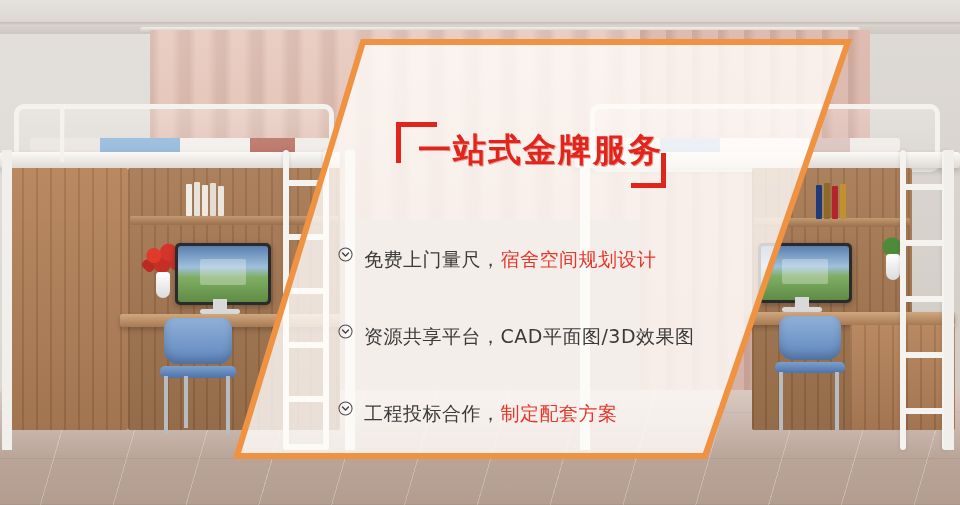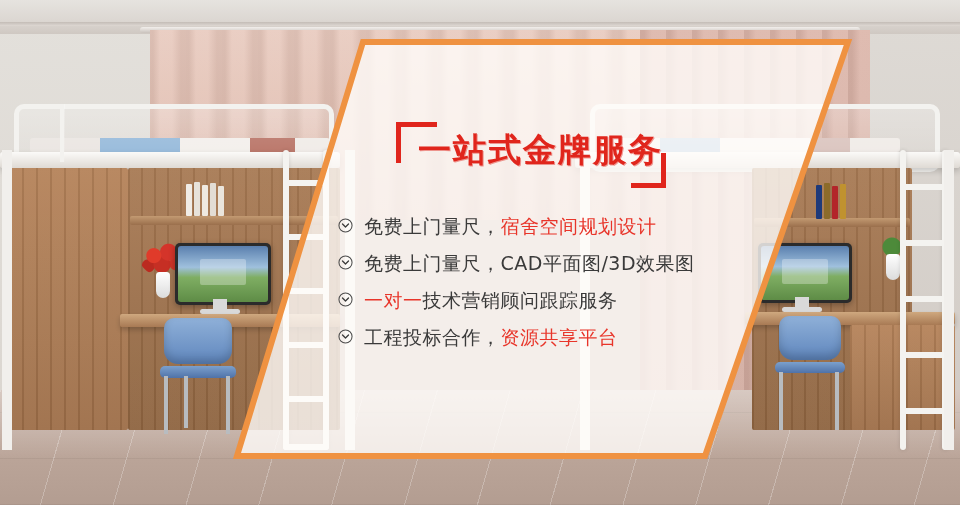--- a/index.html
+++ b/index.html
@@ -104,21 +104,21 @@
   .bracket{position:absolute;border-color:#e0251c;border-style:solid;}
   .bracket.tl{left:0;top:0;width:36px;height:36px;border-width:5px 0 0 5px;}
   .bracket.br{right:0;bottom:0;width:30px;height:30px;border-width:0 5px 5px 0;}
   .title{position:absolute;left:22px;top:5px;
     font-family:"DejaVu Sans","Liberation Sans",sans-serif;
     font-size:33px;font-weight:bold;letter-spacing:2px;color:#e0251c;
     white-space:nowrap;line-height:46px;
     text-shadow:1px 1px 0 rgba(224,37,28,.45);}
 
   .list{position:absolute;left:338px;top:203px;width:400px;}
-  .row{position:relative;height:37px;display:flex;align-items:center;}
+  .row{position:relative;height:37px;display:flex;align-items:flex-start;margin-top:40px;}
   .bullet{flex:0 0 auto;width:15px;height:15px;margin-right:11px;display:block;}
   .txt{font-family:"DejaVu Sans","Liberation Sans",sans-serif;
     font-size:19px;line-height:24px;color:#3a3a3a;white-space:nowrap;letter-spacing:.5px;}
   .txt .hl{color:#e8352a;}
 </style>
 </head>
 <body>
 
 <div id="stage">
 
@@ -240,35 +240,28 @@
           <path d="M4.8 6.4 L8 9.6 L11.2 6.4" fill="none" stroke="#3a3a3a" stroke-width="1.4" stroke-linecap="round" stroke-linejoin="round"></path>
         </svg>
         <div class="txt"><span>免费上门量尺，</span><span class="hl">宿舍空间规划设计</span><span></span></div>
       </div>
 
       <div class="row">
         <svg class="bullet" viewBox="0 0 16 16">
           <circle cx="8" cy="8" r="7" fill="none" stroke="#4a4a4a" stroke-width="1.1"></circle>
           <path d="M4.8 6.4 L8 9.6 L11.2 6.4" fill="none" stroke="#3a3a3a" stroke-width="1.4" stroke-linecap="round" stroke-linejoin="round"></path>
         </svg>
-        <div class="txt"><span>免费上门量尺，CAD平面图/3D效果图</span><span class="hl"></span><span></span></div>
+        <div class="txt"><span>资源共享平台，CAD平面图/3D效果图</span><span class="hl"></span><span></span></div>
       </div>
+
 
       <div class="row">
         <svg class="bullet" viewBox="0 0 16 16">
           <circle cx="8" cy="8" r="7" fill="none" stroke="#4a4a4a" stroke-width="1.1"></circle>
           <path d="M4.8 6.4 L8 9.6 L11.2 6.4" fill="none" stroke="#3a3a3a" stroke-width="1.4" stroke-linecap="round" stroke-linejoin="round"></path>
         </svg>
-        <div class="txt"><span></span><span class="hl">一对一</span><span>技术营销顾问跟踪服务</span></div>
-      </div>
-
-      <div class="row">
-        <svg class="bullet" viewBox="0 0 16 16">
-          <circle cx="8" cy="8" r="7" fill="none" stroke="#4a4a4a" stroke-width="1.1"></circle>
-          <path d="M4.8 6.4 L8 9.6 L11.2 6.4" fill="none" stroke="#3a3a3a" stroke-width="1.4" stroke-linecap="round" stroke-linejoin="round"></path>
-        </svg>
-        <div class="txt"><span>工程投标合作，</span><span class="hl">资源共享平台</span><span></span></div>
+        <div class="txt"><span>工程投标合作，</span><span class="hl">制定配套方案</span><span></span></div>
       </div>
 
 
     </div>
   </div>
 </div>
 
 </body></html>

